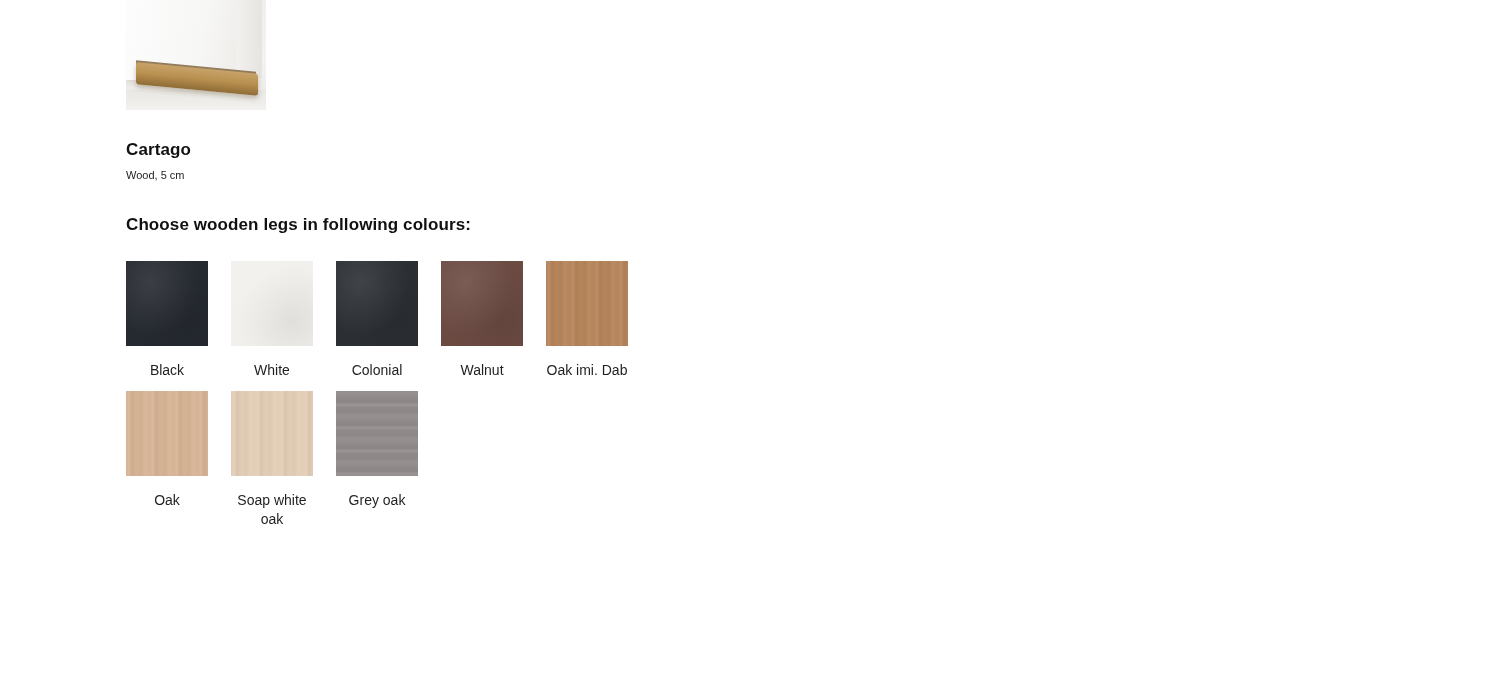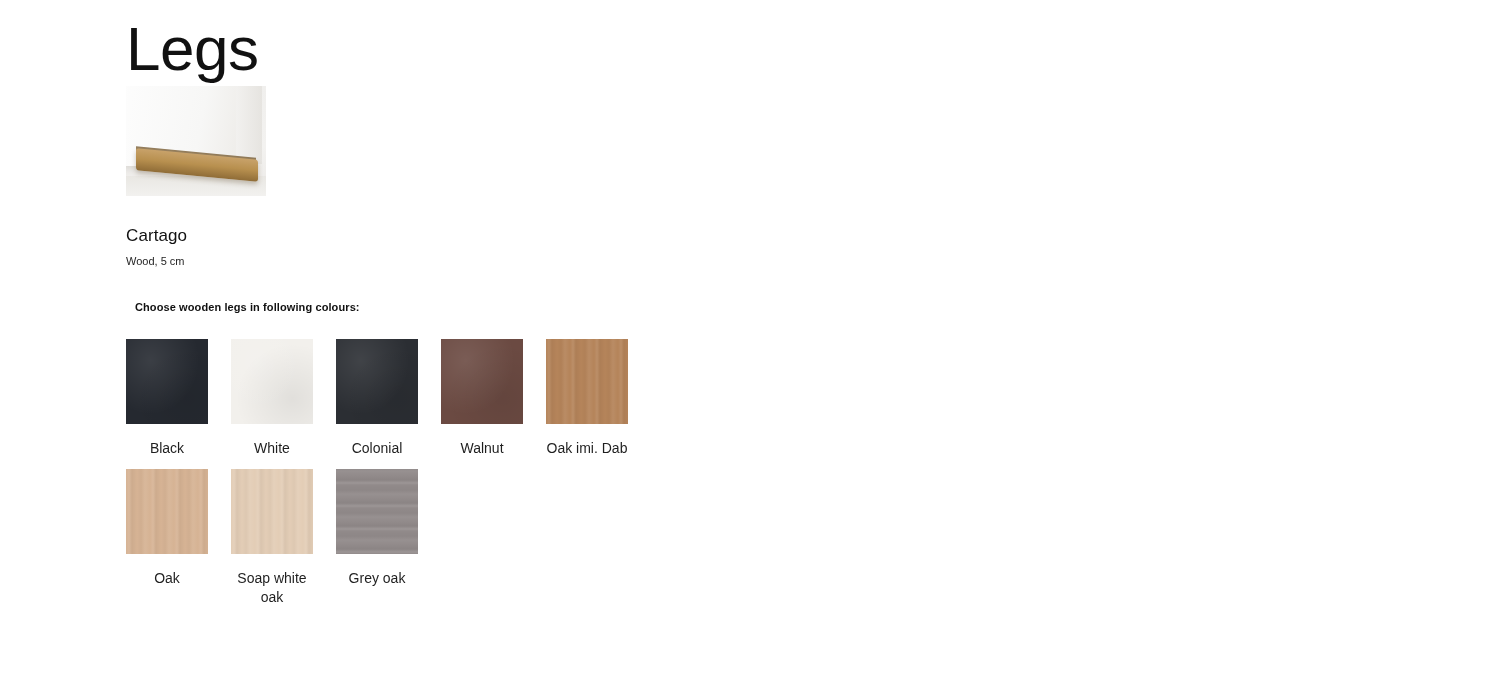--- a/index.html
+++ b/index.html
@@ -105,38 +105,38 @@
     position: absolute;
     left: 0;
     top: 90px;
     width: 140px;
     height: 20px;
     background: linear-gradient(180deg, #e9e7e3 0%, #f2f1ef 100%);
   }
 
   .product-name {
     font-size: 17px;
-    font-weight: 400;
+    font-weight: 700;
     color: #111111;
     margin: 30px 0 0 0;
     letter-spacing: 0.1px;
   }
   .product-spec {
     font-size: 11px;
     font-weight: 400;
     color: #1f1f1f;
     margin: 9px 0 0 0;
   }
 
   
   .chooser-heading {
-    font-size: 11px;
+    font-size: 17px;
     font-weight: 700;
     color: #111111;
-    margin: 34px 0 0 9px;
+    margin: 34px 0 0 0;
     letter-spacing: 0.1px;
   }
 
   .swatch-grid {
     margin-top: 26px;
     display: flex;
     flex-direction: column;
     gap: 11px;
   }
   .swatch-row {
@@ -208,21 +208,20 @@
     line-height: 1.35;
     width: 92px;
   }
 </style>
 </head>
 <body style="background: rgb(255, 255, 255);">
 
 <div class="page">
   <div class="content">
 
-    <h1 class="page-title">Legs</h1>
 
     <div class="product">
       <div class="product-photo">
         <div class="photo-bg"></div>
         <div class="photo-cabinet"></div>
         <div class="photo-cabinet-edge"></div>
         <div class="photo-floor"></div>
         <div class="photo-leg-top"></div>
         <div class="photo-leg"></div>
       </div>

